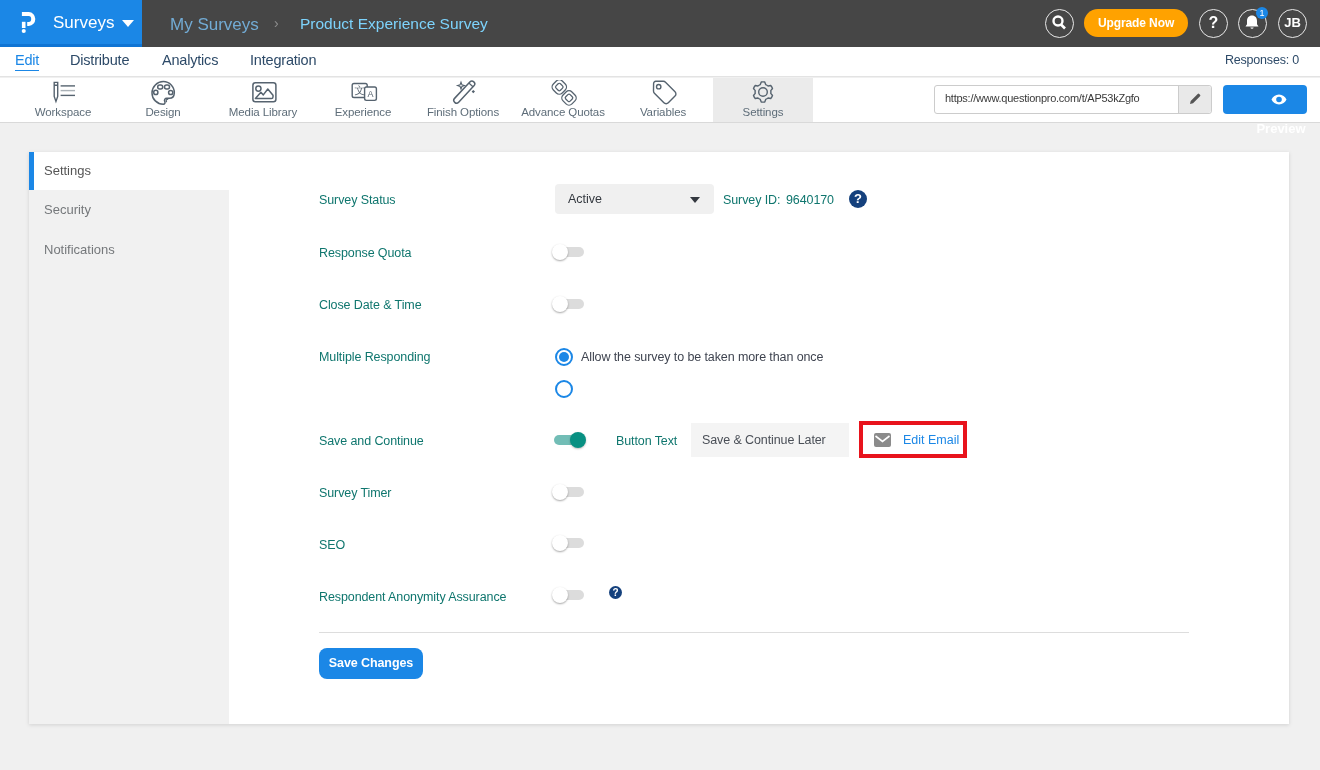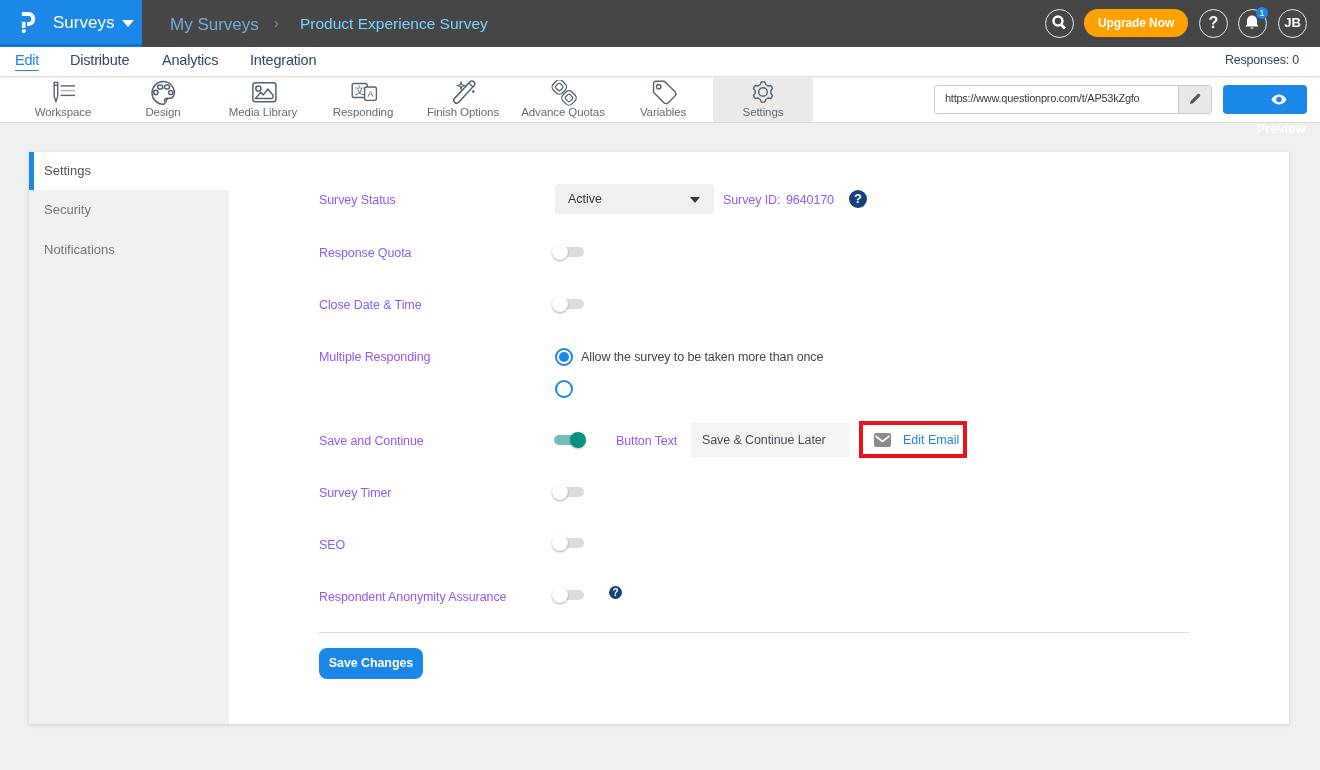--- a/index.html
+++ b/index.html
@@ -37,21 +37,21 @@
 .urltext { position:absolute; left:10px; top:6px; font-size:11px; color:#3a3a3a; letter-spacing:-0.25px; white-space:nowrap; }
 .pencilbox { position:absolute; right:0; top:0; width:33px; height:27px; background:#e9e9e9; border-left:1px solid #ccc; border-radius:0 3px 3px 0; text-align:center; }
 .previewbtn { position:absolute; left:1223px; top:7px; width:84px; height:29px; background:#1b87e6; border-radius:4px; color:#fff; font-size:13px; font-weight:bold; text-align:center; line-height:29px;padding-left:32px; }
 
 
 .card { position:absolute; left:29px; top:152px; width:1260px; height:572px; background:#fff; box-shadow:0 1px 4px rgba(0,0,0,0.13); }
 .sidebar { position:absolute; left:0; top:0; width:200px; height:572px; background:#f1f1f1; }
 .sitem { position:absolute; left:0; width:200px; height:39px; font-size:13px; color:#75787b; line-height:39px; padding-left:15px; }
 .sitem.active { background:#fff; border-left:5px solid #1b87e6; padding-left:10px; color:#555; height:38px; line-height:38px; }
 
-.flabel { position:absolute; left:290px; font-size:12.5px; color:#8b5cf6; letter-spacing:-0.1px; }
+.flabel { position:absolute; left:290px; font-size:12.5px; color:#0f766e; letter-spacing:-0.1px; }
 .dropdown { position:absolute; left:526px; top:32px; width:159px; height:30px; background:#f0f0f0; border-radius:4px; font-size:12.5px; color:#33383f; line-height:30px; padding-left:13px; }
 .ddcaret { position:absolute; right:14px; top:13px; width:0; height:0; border-left:5px solid transparent; border-right:5px solid transparent; border-top:6px solid #33383f; }
 .helpcirc { position:absolute; border-radius:50%; background:#15417d; color:#fff; font-weight:bold; text-align:center; }
 
 .toggle { position:absolute; width:33px; height:16px; }
 .toggle .track { position:absolute; left:1px; top:3px; width:31px; height:10px; border-radius:5px; background:#dcdcdc; }
 .toggle .knob { position:absolute; left:0px; top:0px; width:16px; height:16px; border-radius:50%; background:#fff; box-shadow:0 1px 2px rgba(0,0,0,0.35); }
 .toggle.on .track { background:#72bdb6; }
 .toggle.on .knob { left:17px; background:#089082; box-shadow:0 1px 2px rgba(0,0,0,0.25); }
 
@@ -142,21 +142,21 @@
     </svg>
     <div class="tlabel">Media Library</div>
   </div>
   <div class="tcell" style="left:313px;">
     <svg width="30" height="26" viewBox="0 0 30 26" fill="none" stroke="#56636f" stroke-width="1.4">
       <rect x="4.2" y="3.5" width="15" height="14" rx="1.8"></rect>
       <rect x="16.6" y="7" width="11.8" height="13.4" rx="1.8" fill="#fff"></rect>
       <text x="11.7" y="13.9" font-size="10.5" fill="#56636f" stroke="none" text-anchor="middle" font-family="Liberation Sans">文</text>
       <text x="22.5" y="17.3" font-size="9" fill="#56636f" stroke="none" text-anchor="middle" font-family="Liberation Sans">A</text>
     </svg>
-    <div class="tlabel">Responding</div>
+    <div class="tlabel">Experience</div>
   </div>
   <div class="tcell" style="left:413px;">
     <svg width="30" height="26" viewBox="0 0 30 26" fill="none" stroke="#56636f" stroke-width="1.5">
       <rect x="2.25" y="9.3" width="28" height="5.6" rx="2.8" transform="rotate(-47 16.25 12.1)"></rect>
       <line x1="20.85" y1="3.0" x2="24.95" y2="6.8" stroke-width="1.2"></line>
       <path d="M13 2.1 l0.9 2.6 2.6 0.9 -2.6 0.9 -0.9 2.6 -0.9 -2.6 -2.6 -0.9 2.6 -0.9 z" stroke-width="1.1"></path>
       <path d="M25.3 9.9 l1.7 1.7 -1.7 1.7 -1.7 -1.7 z" fill="#56636f" stroke="none"></path>
     </svg>
     <div class="tlabel">Finish Options</div>
   </div>

